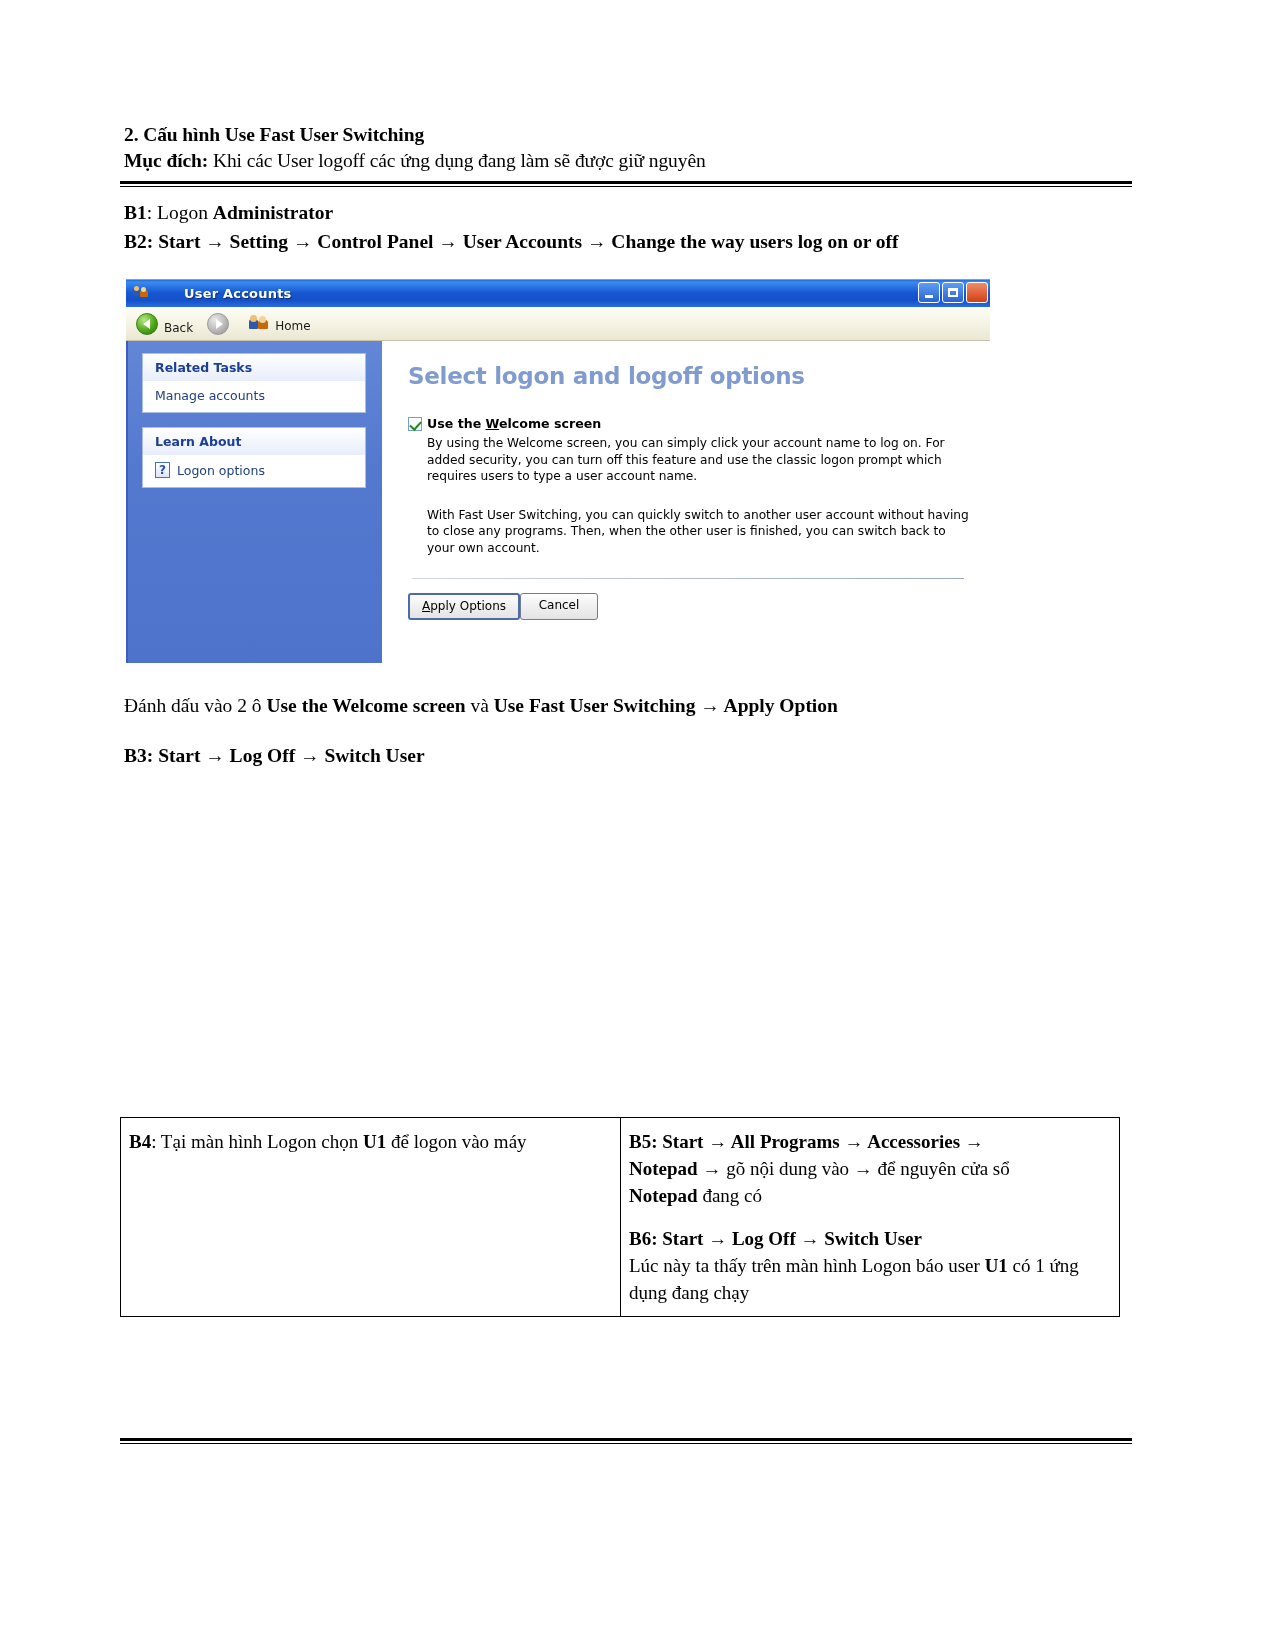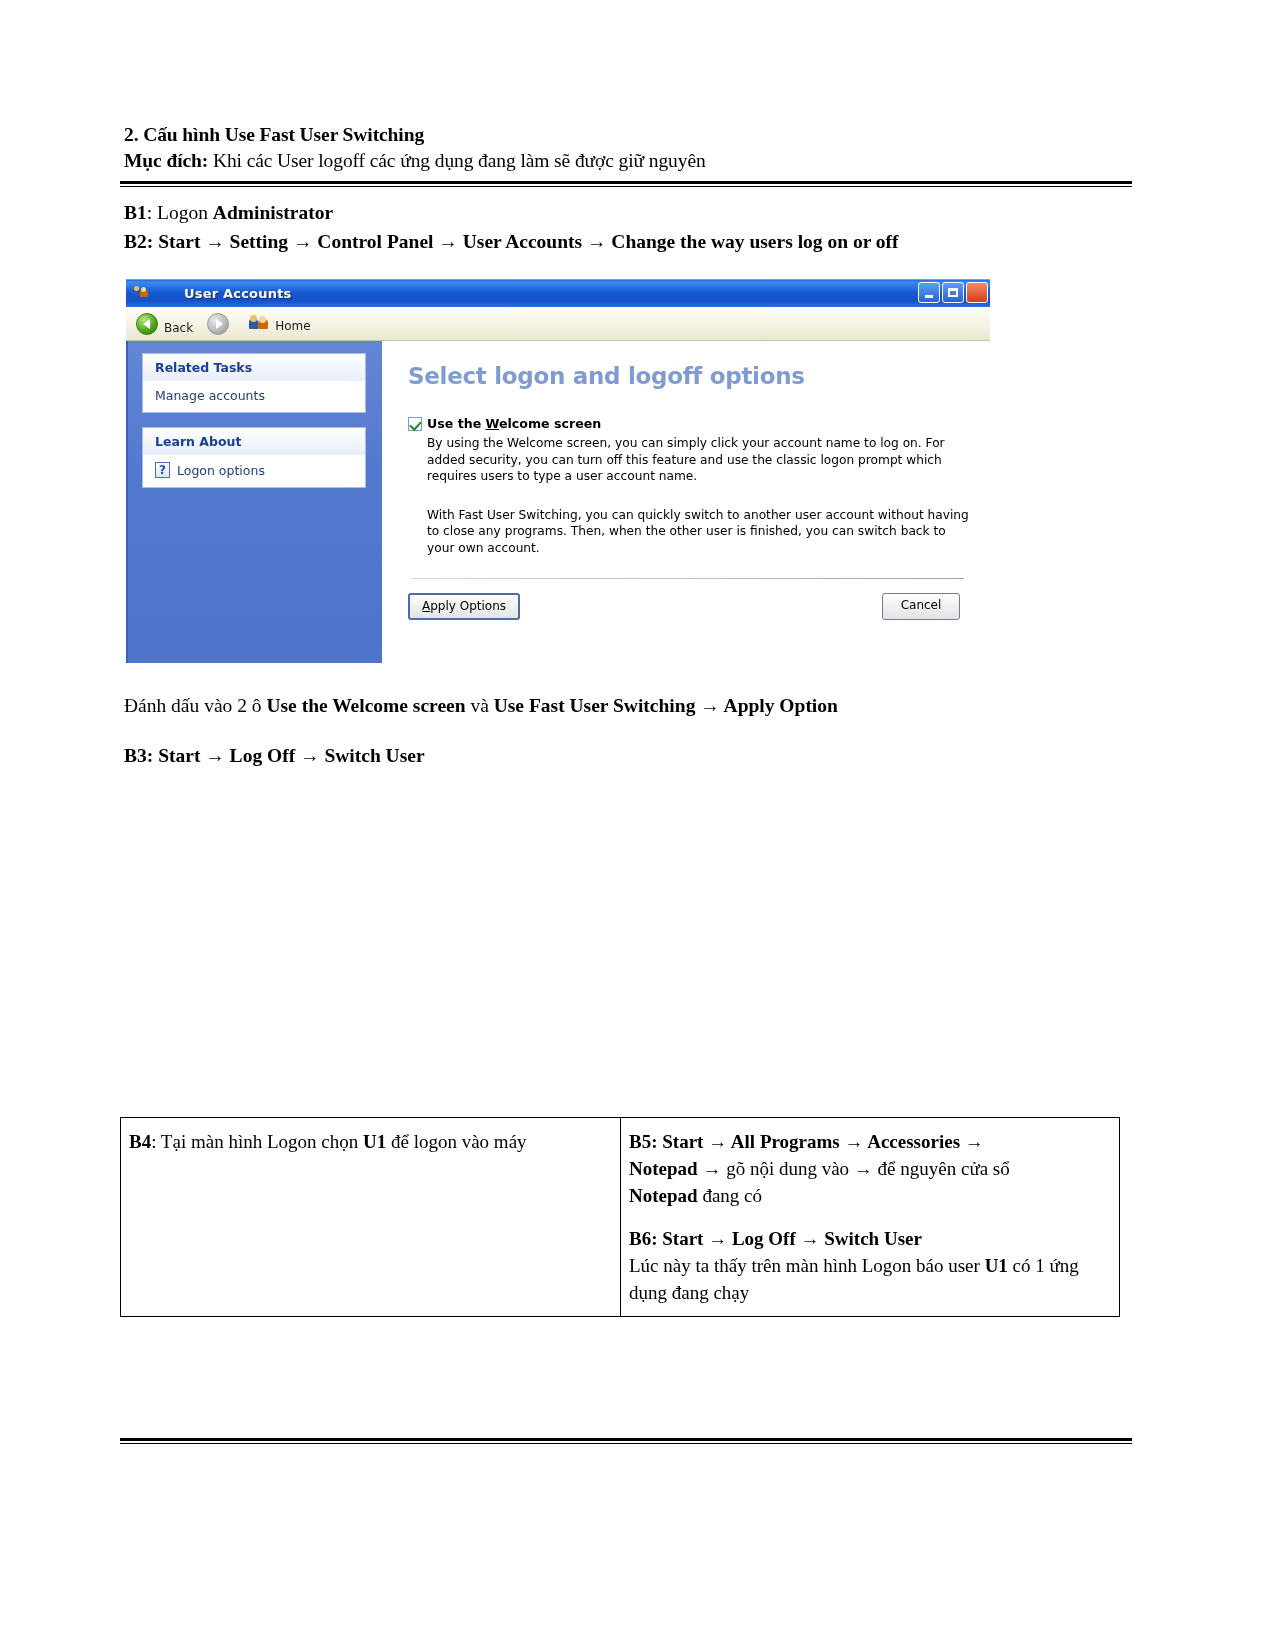--- a/index.html
+++ b/index.html
@@ -278,22 +278,21 @@
     margin-top: 4px;
     max-width: 566px;
   }
   .sep {
     height: 1px;
     background: linear-gradient(90deg,#cfd9e6,#9aa8bb);
     margin: 14px 8px 0 4px;
   }
   .btn-row {
     display: flex;
-    justify-content: space-between;
-    gap: 10px;
+    justify-content: flex-start;
     margin-top: 14px;
     padding-right: 12px;
   }
   .xp-btn {
     font-size: 12px;
     font-family: "DejaVu Sans", sans-serif;
     background: linear-gradient(180deg,#fdfdfd 0%, #f1f1f1 45%, #e4e4e4 100%);
     border: 1px solid #6f7d91;
     border-radius: 3px;
     padding: 4px 12px 5px 12px;

